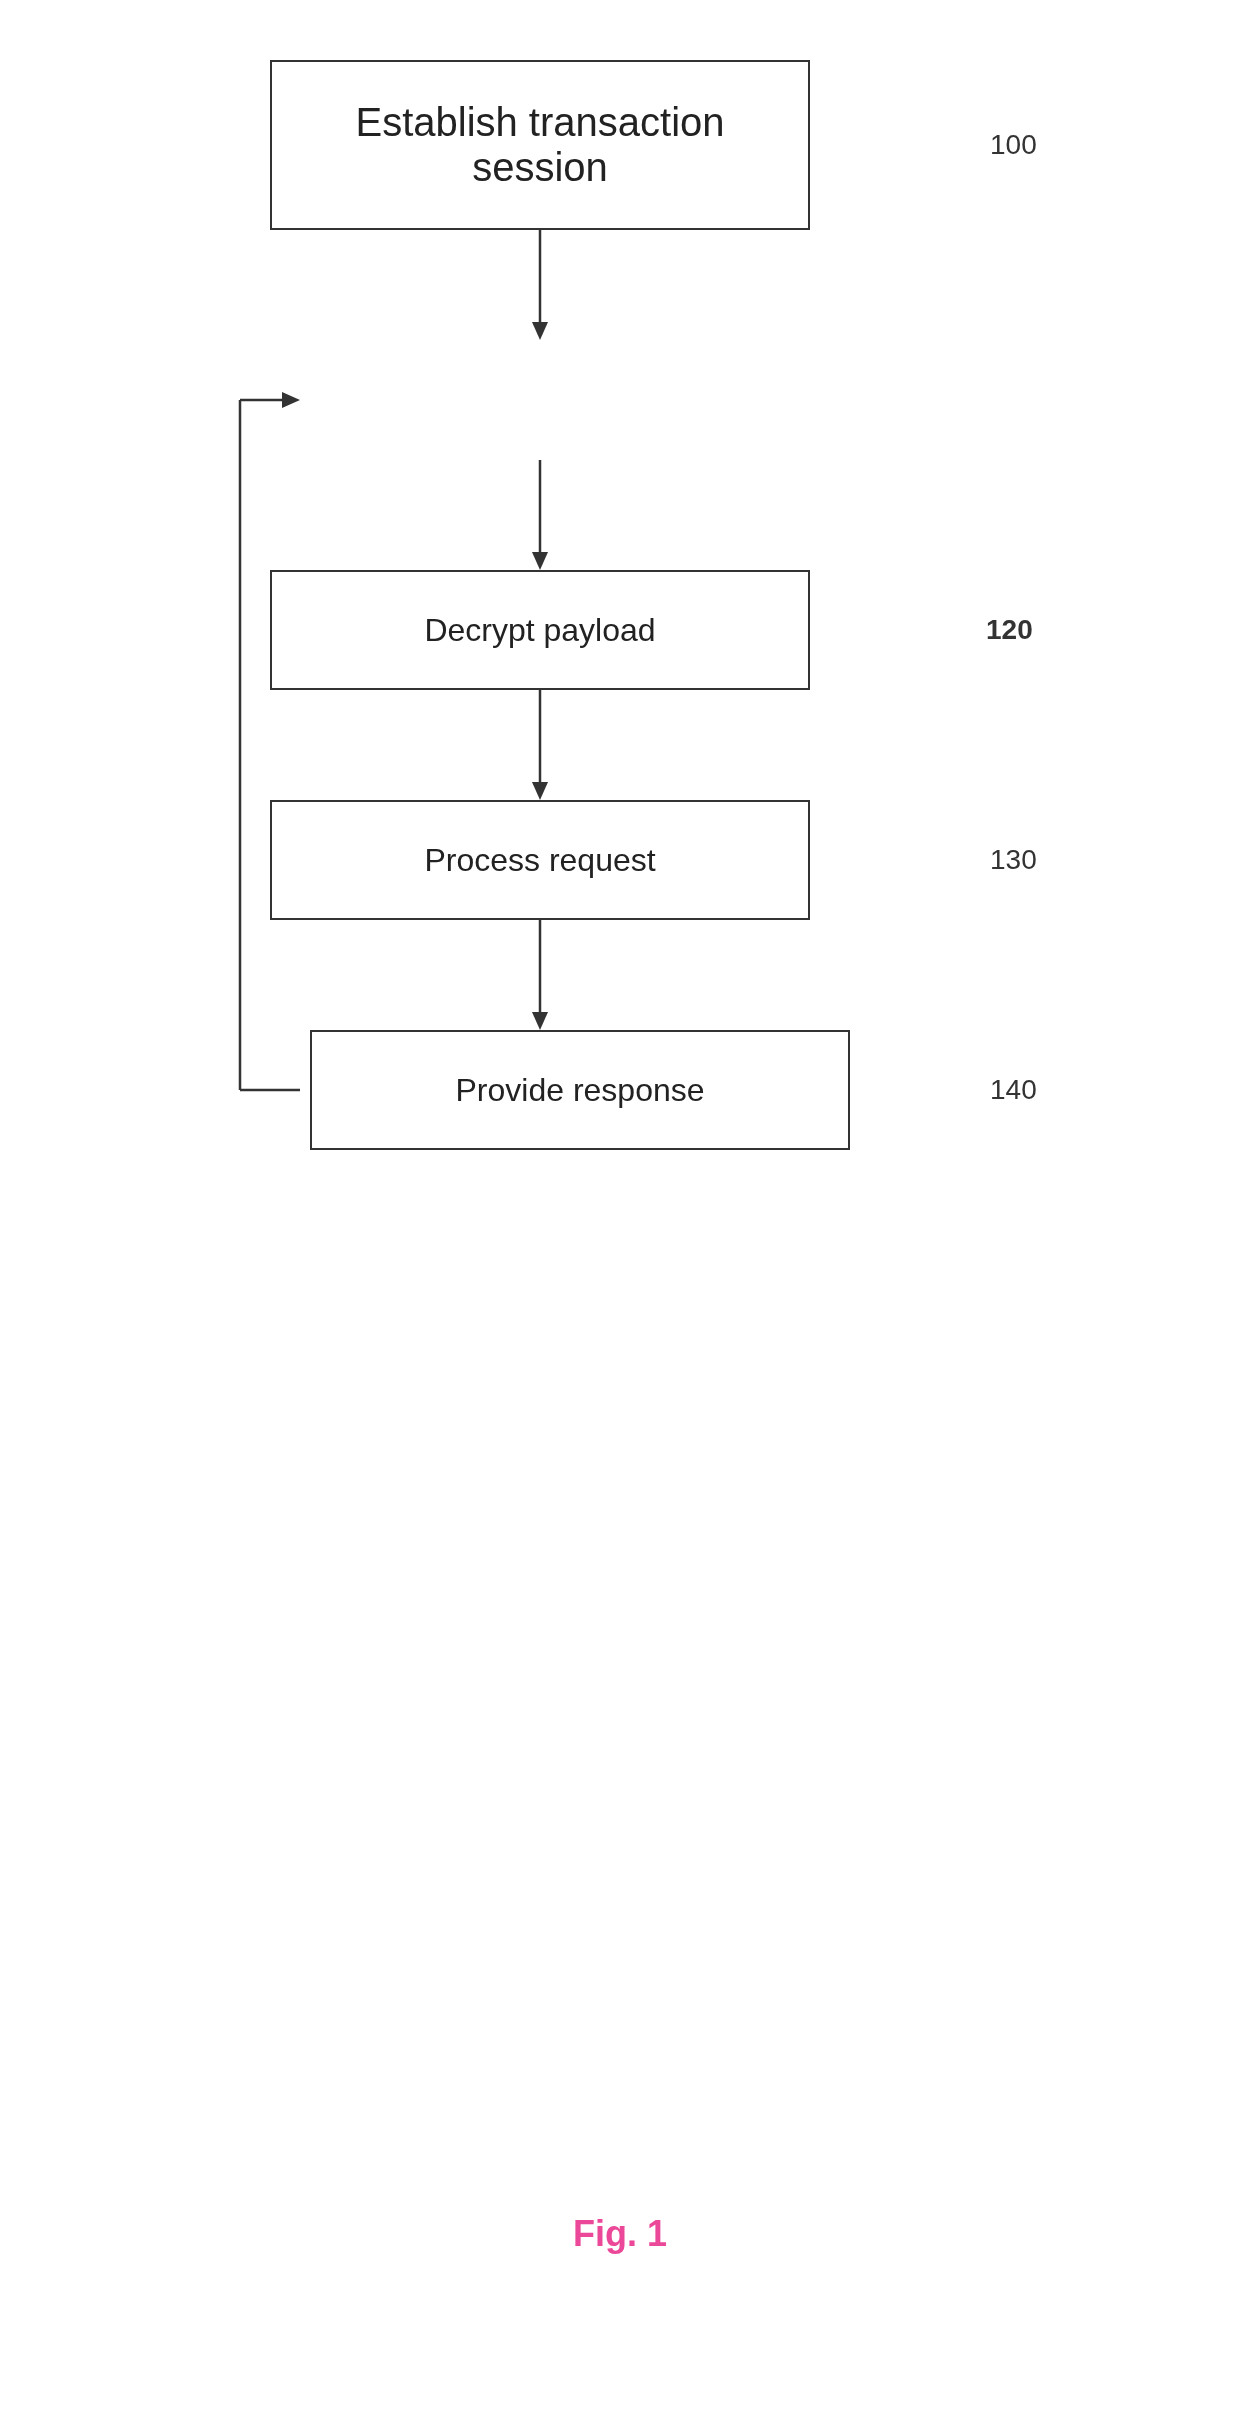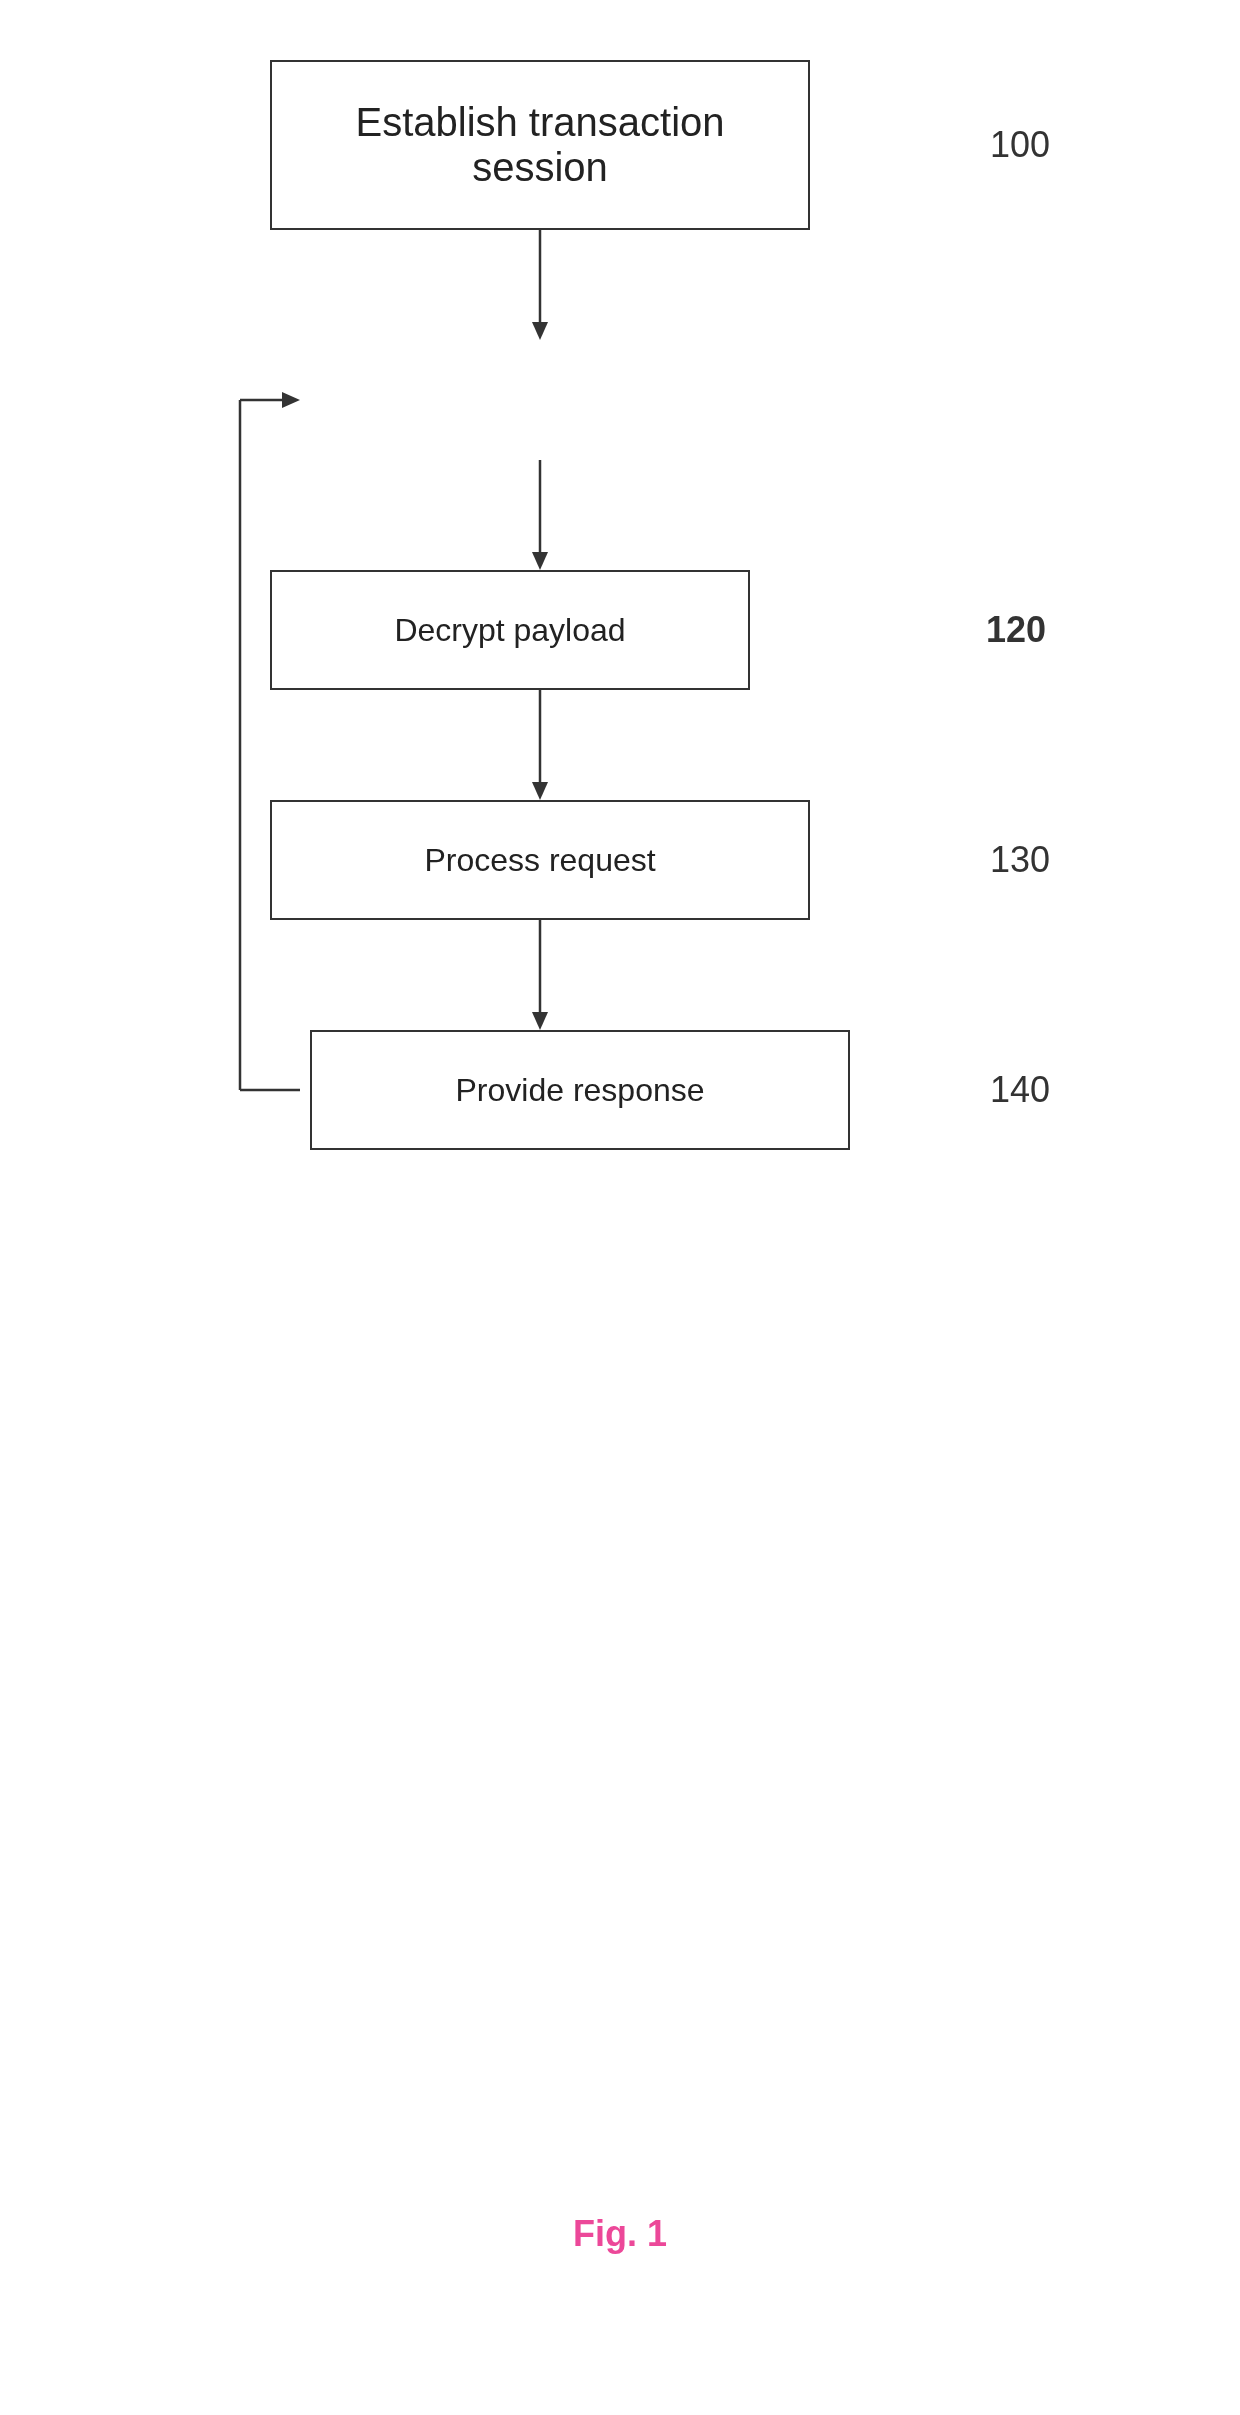--- a/index.html
+++ b/index.html
@@ -39,21 +39,21 @@
       position: relative;
     }
 
     .box-with-label {
       display: flex;
       align-items: center;
       position: relative;
     }
 
     .step-label {
-      font-size: 36px;
+      font-size: 28px;
       color: #333;
       margin-left: 18px;
       position: absolute;
       left: 100%;
       white-space: nowrap;
     }
 
     .figure-label {
       position: absolute;
       bottom: 160px;
@@ -102,21 +102,21 @@
     <div class="box-with-label" style="position:absolute; top:0; left:0; width:100%;">
       <div class="flow-box" style="width:540px; height:170px; margin-left:0;">
         <span style="white-space:pre-line; font-size:40px;">Establish transaction
 session</span>
       </div>
       <span class="step-label" style="margin-left:20px;">100</span>
     </div>
 
 
     <div class="box-with-label" style="position:absolute; top:510px; left:0; width:100%;">
-      <div class="flow-box" style="width:480px; height:120px;">
+      <div class="flow-box" style="width:540px; height:120px;">
         <span>Decrypt payload</span>
       </div>
       <span class="step-label" style="margin-left:16px;font-weight:bold;">120</span>
     </div>
 
     <div class="box-with-label" style="position:absolute; top:740px; left:0; width:100%;">
       <div class="flow-box" style="width:540px; height:120px;">
         <span>Process request</span>
       </div>
       <span class="step-label" style="margin-left:20px;">130</span>

